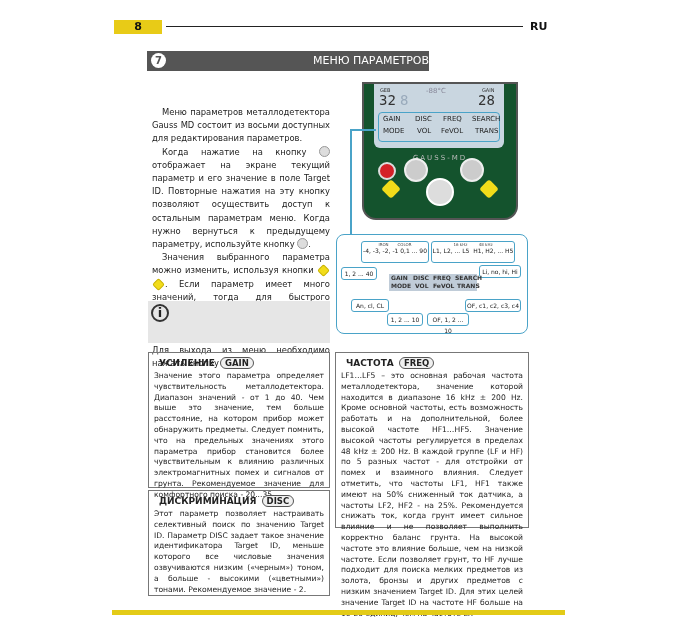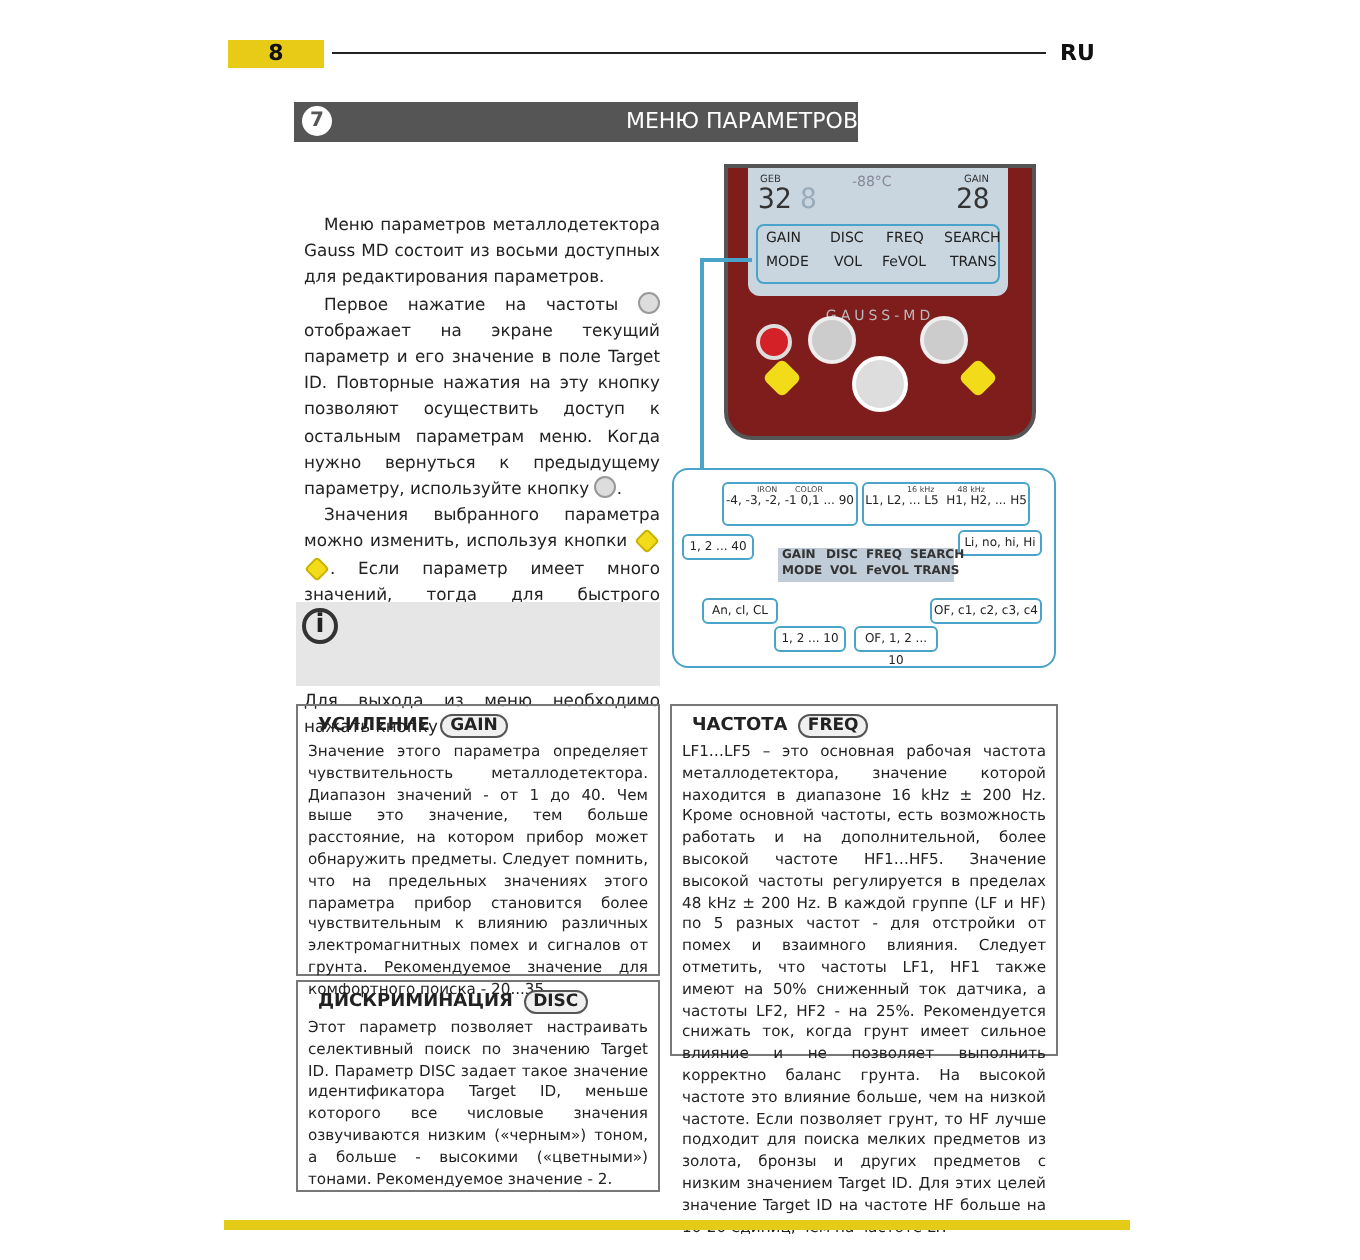--- a/index.html
+++ b/index.html
@@ -14,21 +14,21 @@
   .intro{left:152px;top:79px;width:178px;font-size:8.4px;line-height:13.2px;text-align:justify;margin-top:27px;}
   .intro p{margin:0;}
   .intro .ind{text-indent:10px;}
   .ico{display:inline-block;width:11px;height:11px;border-radius:50%;vertical-align:-2px;border:1px solid #999;background:#ddd;box-sizing:border-box;}
   .ico.y{background:#f2dc1a;border-color:#c9b300;border-radius:2px;transform:rotate(45deg);width:9px;height:9px;margin:0 2px;}
   .note{left:148px;top:301px;width:182px;height:42px;background:#e6e6e6;font-size:8px;line-height:12px;}
   .note .i{position:absolute;left:3px;top:3px;width:18px;height:18px;border:2px solid #333;border-radius:50%;font-weight:bold;font-size:13px;line-height:18px;text-align:center;box-sizing:border-box;line-height:14px;}
   .note .t{position:absolute;left:26px;top:3px;width:153px;text-align:justify;}
   .note .t2{position:absolute;left:4px;top:27px;width:175px;}
   
-  .device{left:362px;top:82px;width:152px;height:134px;background:#7f1d1d;border-radius:0 0 14px 14px;border:2px solid #555;}
+  .device{left:362px;top:82px;width:152px;height:134px;background:#14532d;border-radius:0 0 14px 14px;border:2px solid #555;}
   .screen{position:absolute;left:10px;top:0;width:130px;height:64px;background:#c9d6e0;border-radius:0 0 6px 6px;}
   .screen .lbl{position:absolute;font-size:5px;color:#333;text-align:center;}
   .screen .big{position:absolute;font-size:14px;color:#333;font-family:"DejaVu Sans Mono",monospace;}
   .menu{position:absolute;left:4px;top:28px;width:120px;height:28px;border:1px solid #4aa3c8;border-radius:4px;font-size:7px;color:#222;}
   .menu span{position:absolute;}
   .brand{position:absolute;left:0;right:0;top:70px;text-align:center;color:#bbb;font-size:7px;letter-spacing:2px;}
   .btn{position:absolute;border-radius:50%;}
   
   .diag{left:336px;top:234px;width:190px;height:98px;border:1.5px solid #4aa3c8;border-radius:8px;}
   .vline{left:350px;top:129px;width:1.5px;height:106px;background:#4aa3c8;}
@@ -51,21 +51,21 @@
 <div class="abs topline"></div>
 <div class="abs lang">RU</div>
 
 <div class="abs sechead">
   <div class="num">7</div>
   <div class="title">МЕНЮ ПАРАМЕТРОВ</div>
 </div>
 
 <div class="abs intro">
   <p class="ind">Меню параметров металлодетектора Gauss MD состоит из восьми доступных для редактирования параметров.</p>
-  <p class="ind"><span>Первое нажатие на частоты</span> <span class="ico"></span> <span>отображает на экране текущий параметр и его значение в поле Target ID. Повторные нажатия на эту кнопку позволяют осуществить доступ к остальным параметрам меню. Когда нужно вернуться к предыдущему параметру, используйте кнопку</span> <span class="ico"></span>.</p>
+  <p class="ind"><span>Когда нажатие на кнопку</span> <span class="ico"></span> <span>отображает на экране текущий параметр и его значение в поле Target ID. Повторные нажатия на эту кнопку позволяют осуществить доступ к остальным параметрам меню. Когда нужно вернуться к предыдущему параметру, используйте кнопку</span> <span class="ico"></span>.</p>
   <p class="ind"><span>Значения выбранного параметра можно изменить, используя кнопки</span> <span class="ico y"></span> <span class="ico y"></span><span>. Если параметр имеет много значений, тогда для быстрого редактирования используйте длительное нажатие на одну из кнопок.</span></p>
   <p><span>Для выхода из меню необходимо нажать кнопку</span> <span class="ico"></span><span>.</span></p>
 </div>
 
 <div class="abs note">
   <div class="i">i</div>
 </div>
 
 <div class="abs device">
   <div class="screen">

